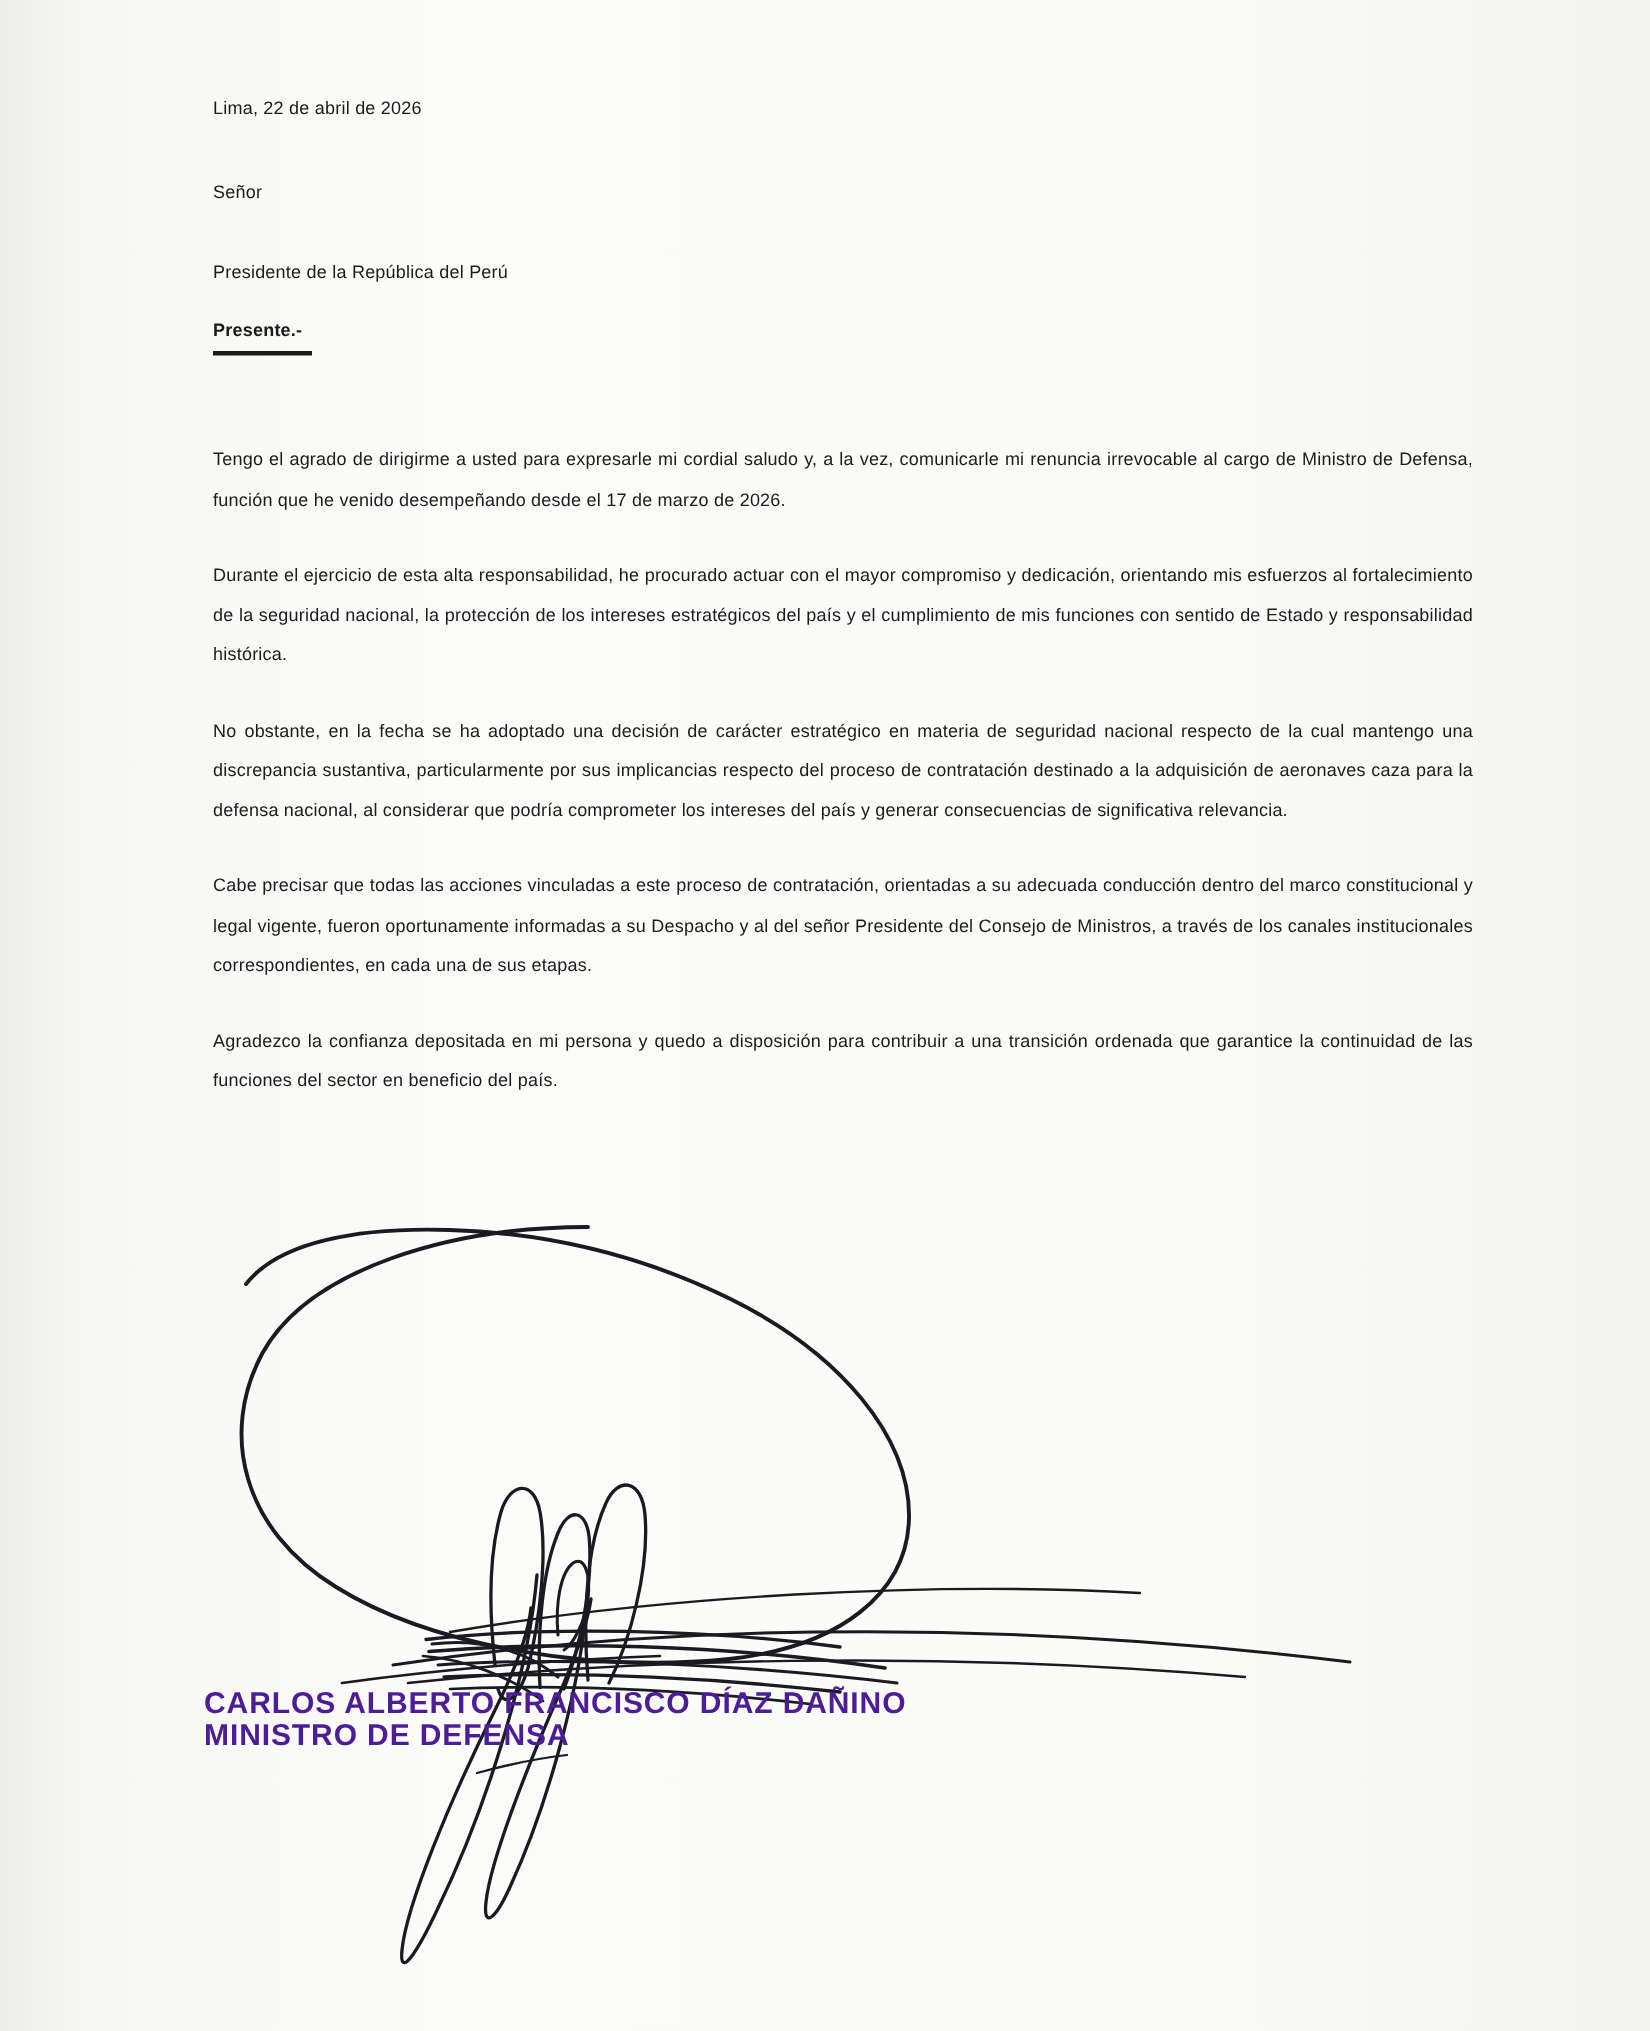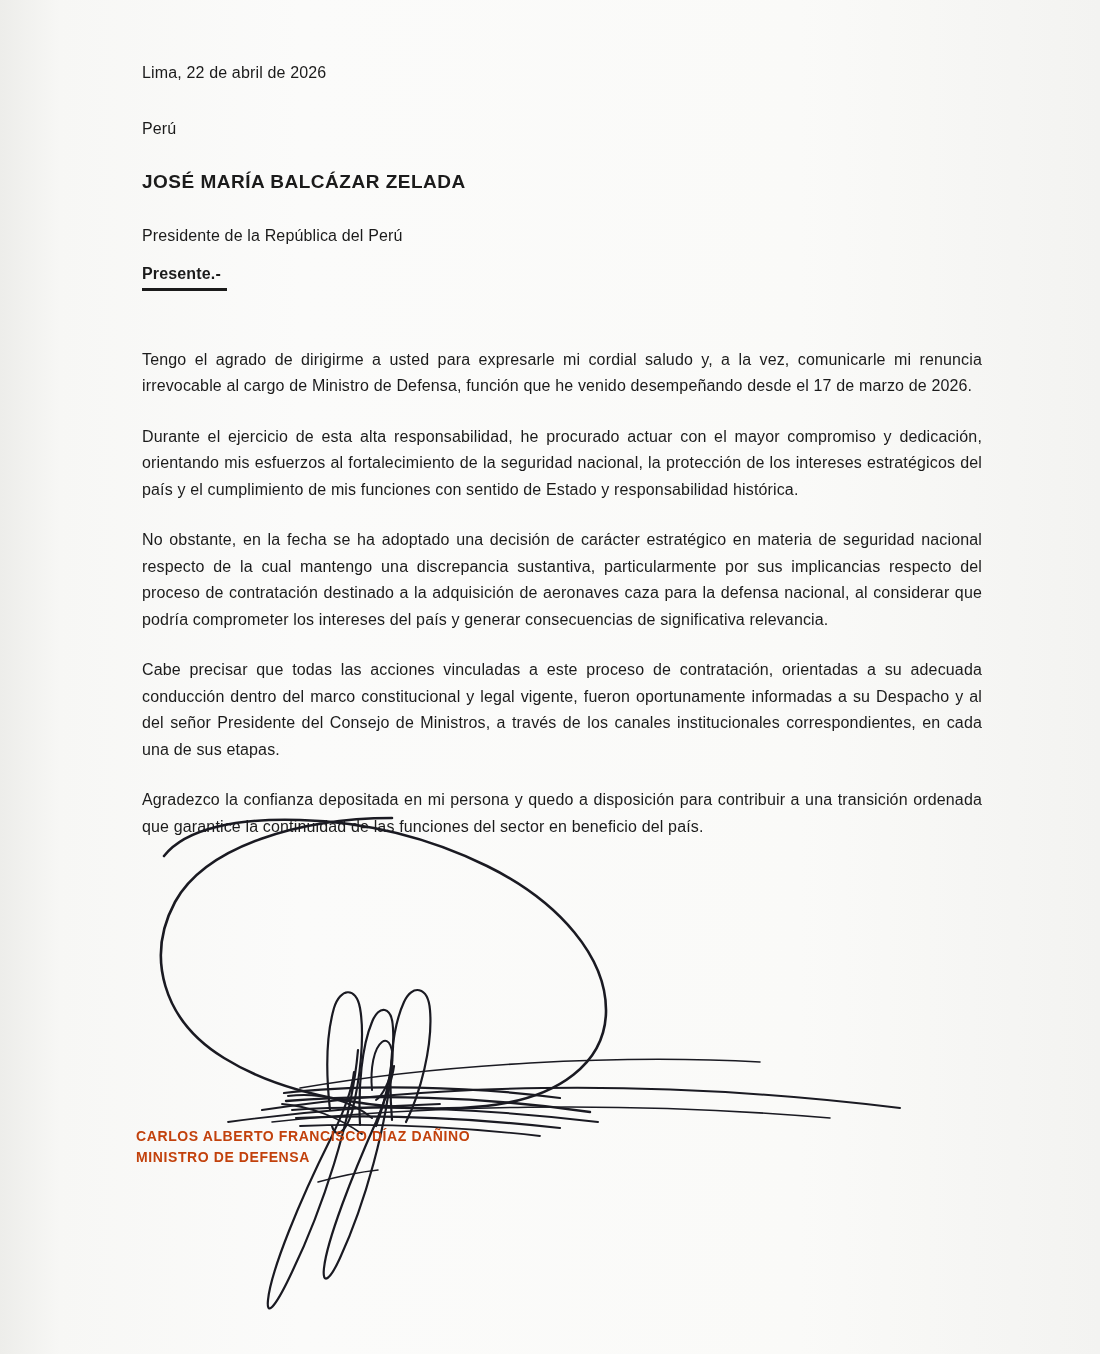--- a/index.html
+++ b/index.html
@@ -26,21 +26,21 @@
     pointer-events: none;
   }
   .content {
     position: absolute;
     left: 142px;
     top: 60px;
     width: 858px;
   }
   .txt {
     color: #1b1b1b;
-    font-size: 16px;
+    font-size: 12px;
     line-height: 25.5px;
     letter-spacing: 0.15px;
   }
   .date-line {
     margin: 0 0 30px 0;
   }
   .salutation {
     margin: 0 0 28px 0;
   }
   .recipient-name {
@@ -72,24 +72,24 @@
     line-height: 26.5px;
   }
   .closing {
     margin: 26px 0 0 0;
   }
   .signature-block {
     position: absolute;
     left: 136px;
     top: 1126px;
     font-weight: bold;
-    font-size: 14px;
+    font-size: 20px;
     line-height: 21px;
     letter-spacing: 0.6px;
-    color: #c2410c;
+    color: #4c1d95;
     z-index: 4;
   }
   .sig-svg {
     position: absolute;
     left: 0;
     top: 0;
     width: 1100px;
     height: 1354px;
     pointer-events: none;
     z-index: 3;
@@ -105,23 +105,22 @@
 <body>
 
 <div class="page">
 
   <div class="paper-tone"></div>
 
   <div class="content">
 
     <p class="txt date-line">Lima, 22 de abril de 2026</p>
 
-    <p class="txt salutation">Perú</p>
-
-    <p class="txt recipient-name">JOSÉ MARÍA BALCÁZAR ZELADA</p>
+    <p class="txt salutation">Señor</p>
+
 
     <p class="txt recipient-title">Presidente de la República del Perú</p>
 
     <p class="txt presente"><span>Presente.-</span></p>
 
 
     <p class="txt body-par">Tengo el agrado de dirigirme a usted para expresarle mi cordial saludo y, a la vez, comunicarle mi renuncia irrevocable al cargo de Ministro de Defensa, función que he venido desempeñando desde el 17 de marzo de 2026.</p>
 
     <p class="txt body-par">Durante el ejercicio de esta alta responsabilidad, he procurado actuar con el mayor compromiso y dedicación, orientando mis esfuerzos al fortalecimiento de la seguridad nacional, la protección de los intereses estratégicos del país y el cumplimiento de mis funciones con sentido de Estado y responsabilidad histórica.</p>
 

